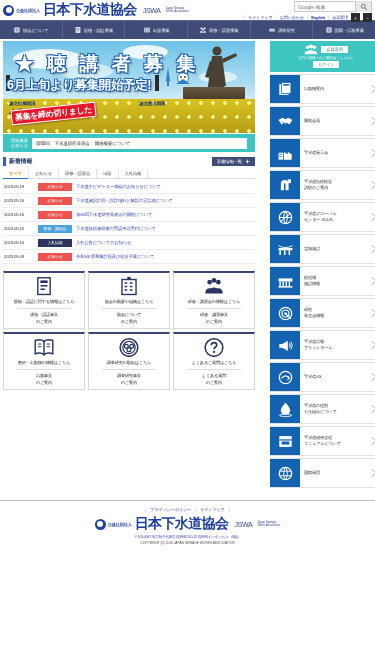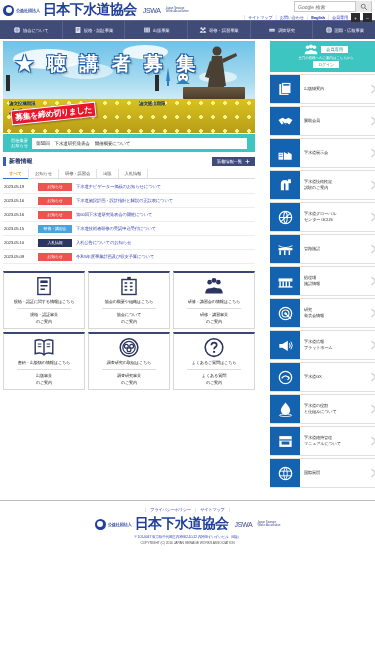--- a/index.html
+++ b/index.html
@@ -394,20 +394,21 @@
           <path d="M19 18 L14 34 L18 35 L23 20 Z"></path>
           <path d="M17 43 h16 l2 8 h-20 z"></path>
         </g>
       </svg>
       <div class="pedestal"></div>
 
       <div class="hero-bar-l"></div>
       <div class="hero-bar-r"></div>
 
       <div class="hero-title">★ 聴 講 者 募 集</div>
+      <div class="hero-sub">6月上旬より募集開始予定!</div>
 
       <div class="deadline-row">
         <div class="dl-left">
           <div class="dl-label">論文投稿期限</div>
           <div class="dl-date">令和5年2月15日(水)</div>
           <div class="closed-stamp">募集を締め切りました</div>
         </div>
         <div class="dl-right">
           <div class="dl-label">論文提出期限</div>
         </div>

